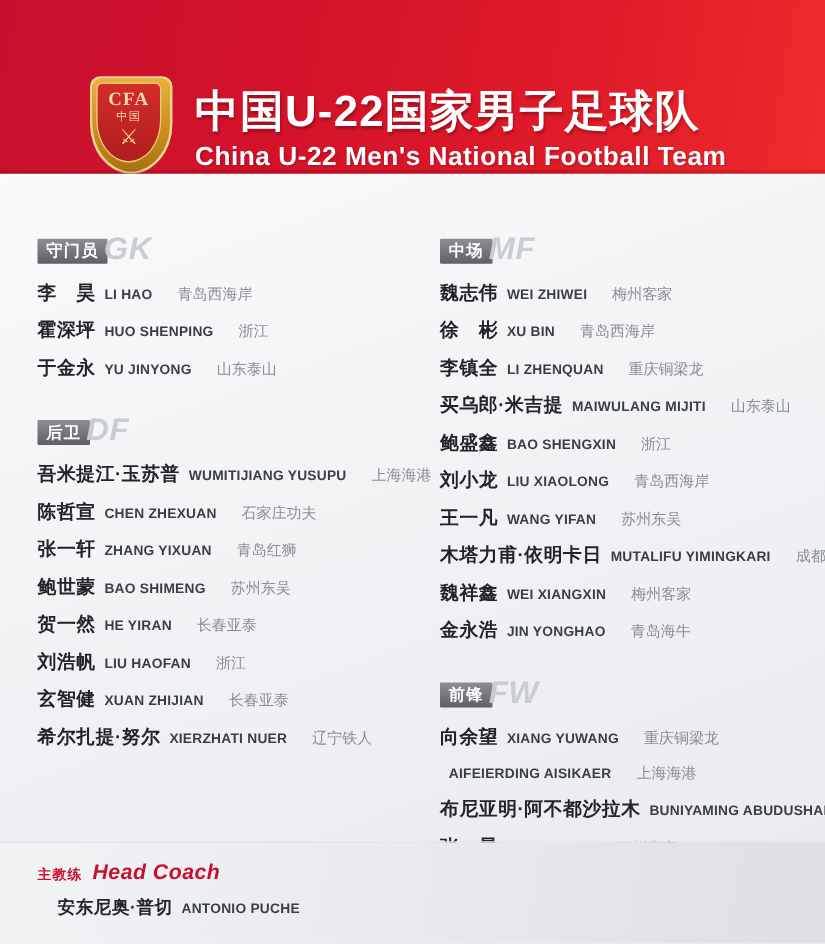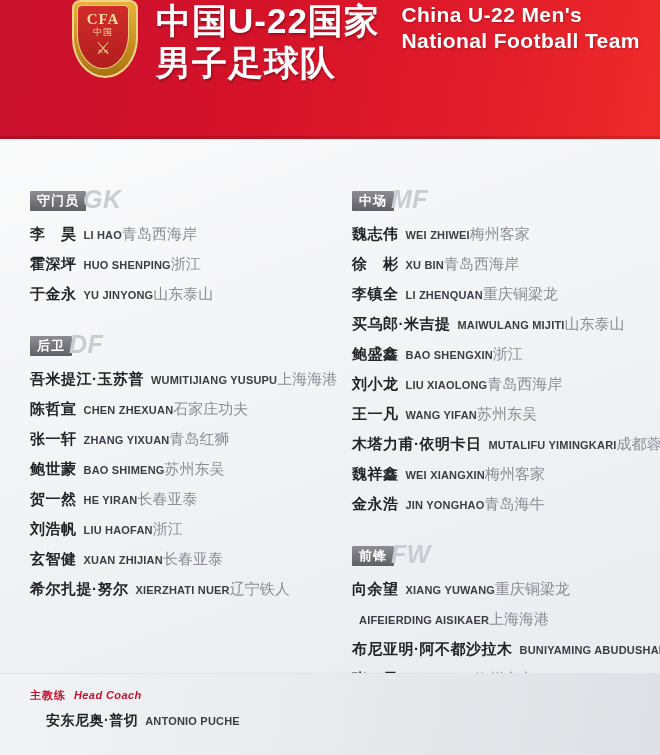--- a/index.html
+++ b/index.html
@@ -20,21 +20,21 @@
     background: linear-gradient(160deg, #fdfdfd 0%, #f3f4f6 45%, #e9eaee 100%);
     box-sizing: border-box;
   }
 
   
   .header {
     position: relative;
     height: 139px;
     background: linear-gradient(100deg, #c8102e 0%, #d51329 40%, #e01b2a 70%, #ef2b2b 100%);
     display: flex;
-    align-items: flex-start;
+    align-items: flex-end;
     padding-left: 72px;
     box-sizing: border-box;
     overflow: hidden;
   }
   .header:after {
     content: "";
     position: absolute;
     left: 0; right: 0; bottom: 0;
     height: 3px;
     background: rgba(0,0,0,0.12);
@@ -82,21 +82,21 @@
     letter-spacing: 1px;
   }
   .crest-dragon {
     margin-top: 2px;
     font-size: 17px;
     line-height: 19px;
     color: #f3d183;
   }
   .titles {
     display: flex;
-    flex-direction: row;
+    flex-direction: column;
     justify-content: center;
   }
   .title-cn {
     color: #ffffff;
     font-size: 35px;
     font-weight: bold;
     letter-spacing: 1px;
     line-height: 42px;
     text-shadow: 1px 2px 2px rgba(0,0,0,0.25);
   }
@@ -171,23 +171,23 @@
     letter-spacing: 0.5px;
   }
   .p-en {
     font-size: 11px;
     color: #3a3d44;
     margin-left: 7px;
     letter-spacing: 0.2px;
     font-weight: bold;
   }
   .p-club {
-    font-size: 15px;
+    font-size: 12px;
     color: #8a8d95;
-    margin-left: 0;
+    margin-left: 20px;
     text-align: right;
   }
 
   
   .coach {
     position: absolute;
     left: 0;
     bottom: 0;
     width: 660px;
     height: 82px;
@@ -201,21 +201,21 @@
     align-items: baseline;
     margin-bottom: 9px;
   }
   .coach-cn {
     font-size: 11px;
     font-weight: bold;
     color: #c8102e;
     letter-spacing: 1px;
   }
   .coach-en {
-    font-size: 11px;
+    font-size: 17px;
     font-weight: bold;
     font-style: italic;
     color: #c8102e;
     margin-left: 8px;
     letter-spacing: 0.4px;
   }
   .coach-row .p-cn { font-size: 14px; margin-left: 16px; }
 </style>
 </head>
 <body>

